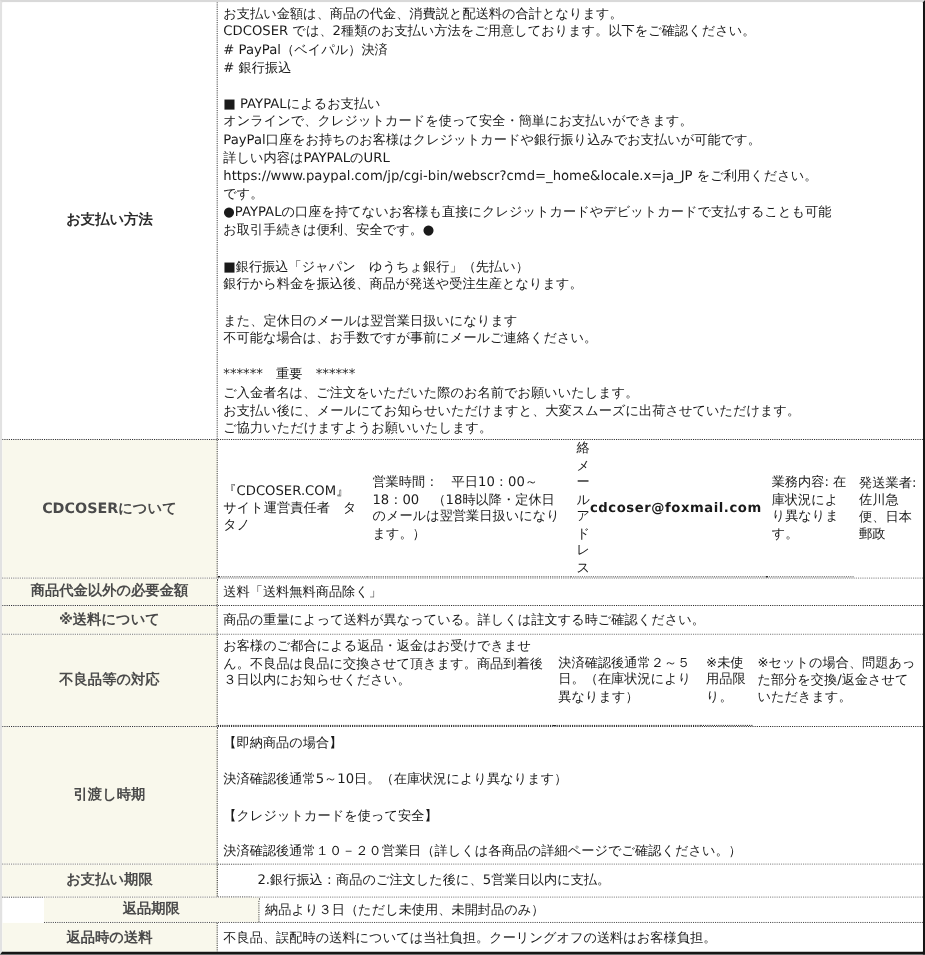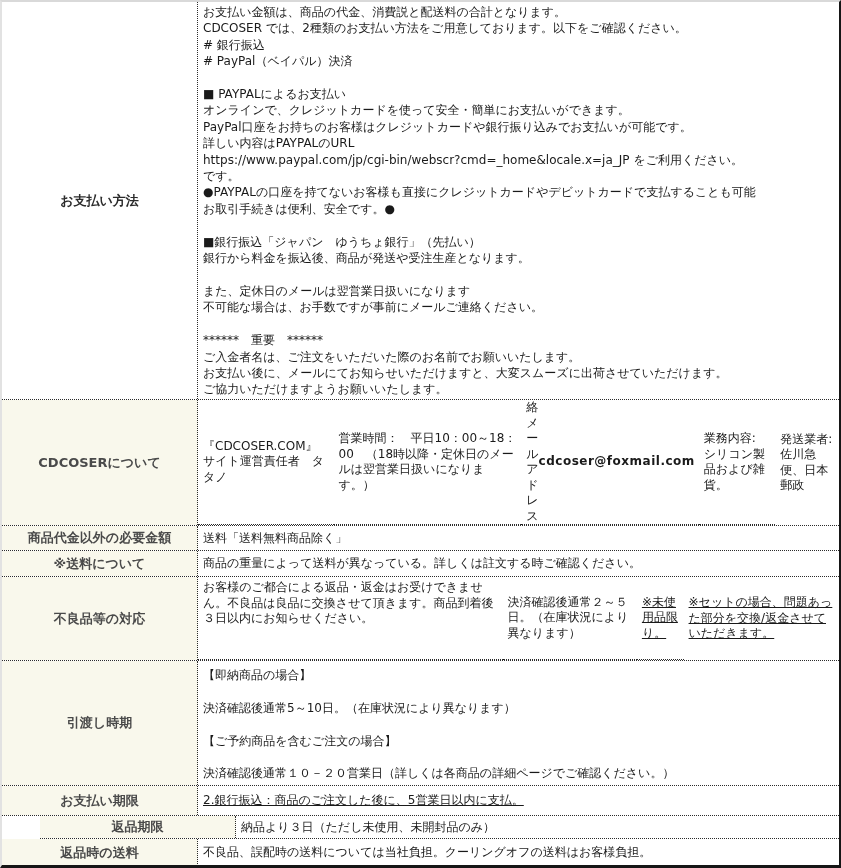--- a/index.html
+++ b/index.html
@@ -56,48 +56,48 @@
     padding: 2px 4px 2px 5px;
     font-size: 12px;
     line-height: 15.5px;
   }
   .sub-row:last-child { border-bottom: none; }
   .h25 { min-height: 25px; }
   .h29 { min-height: 29px; }
   .h22 { min-height: 21px; }
   .h34 { min-height: 34px; align-items: flex-start; padding-top: 3px; }
   .h20 { min-height: 20px; }
-  .h15 { min-height: 15px; padding-top: 0; padding-bottom: 0; text-decoration: underline; }
+  .h15 { min-height: 15px; padding-top: 0; padding-bottom: 0; }
   .bold { font-weight: bold; letter-spacing: 0.5px; }
   .row-payment   { height: 398px; }
   .row-about     { height: 126px; flex- }
   .row-extra     { height: 25px; }
   .row-shipinfo  { height: 26px; }
   .row-defective { height: 84px; }
   .row-delivery  { height: 125px; }
-  .row-deadline  { height: 30px; }
+  .row-deadline  { height: 30px; gap: 31px; }
   .row-retdead   { height: 23px; margin-left: 38px; }
   .row-retship   { height: 27px; }
   .stack { display: flex; flex-direction: row; }
   .stack > .sub-row { flex: 1 1 auto; }
   .vcenter { display: flex; align-items: center; padding: 2px 4px 2px 5px; }
 </style>
 </head>
 <body>
 
 <div class="page">
 
   <div class="row row-payment">
     <div class="label-cell">お支払い方法</div>
     <div class="content-cell">
       <div class="pad">
           <div class="tl">お支払い金額は、商品の代金、消費説と配送料の合計となります。</div>
           <div class="tl">CDCOSER では、2種類のお支払い方法をご用意しております。以下をご確認ください。</div>
+          <div class="tl"># PayPal（ベイパル）決済</div>
           <div class="tl"># 銀行振込</div>
-          <div class="tl"># PayPal（ベイパル）決済</div>
           <div class="tl">&nbsp;</div>
           <div class="tl">■ PAYPALによるお支払い</div>
           <div class="tl">オンラインで、クレジットカードを使って安全・簡単にお支払いができます。</div>
           <div class="tl">PayPal口座をお持ちのお客様はクレジットカードや銀行振り込みでお支払いが可能です。</div>
           <div class="tl">詳しい内容はPAYPALのURL</div>
           <div class="tl">https://www.paypal.com/jp/cgi-bin/webscr?cmd=_home&amp;locale.x=ja_JP をご利用ください。</div>
           <div class="tl">です。</div>
           <div class="tl">●PAYPALの口座を持てないお客様も直接にクレジットカードやデビットカードで支払することも可能</div>
           <div class="tl">お取引手続きは便利、安全です。●</div>
           <div class="tl">&nbsp;</div>
@@ -117,21 +117,21 @@
 
   <div class="row row-about">
     <div class="label-cell">CDCOSERについて</div>
     <div class="content-cell stack">
       <div class="sub-row h25">『CDCOSER.COM』　サイト運営責任者　タタノ</div>
       <div class="sub-row h25">営業時間：　平日10：00～18：00　（18時以降・定休日のメールは翌営業日扱いになります。）</div>
       <div class="sub-row h29">
         <span>連絡メールアドレス : </span>
           <span class="bold">cdcoser@foxmail.com</span>
       </div>
-      <div class="sub-row h25">業務内容: シリコン製品および雑貨。</div>
+      <div class="sub-row h25">業務内容: 在庫状況により異なります。</div>
       <div class="sub-row h22">発送業者: 佐川急便、日本郵政</div>
     </div>
   </div>
 
   <div class="row row-extra">
     <div class="label-cell">商品代金以外の必要金額</div>
     <div class="content-cell vcenter">送料「送料無料商品除く」</div>
   </div>
 
   <div class="row row-shipinfo">
@@ -150,21 +150,21 @@
   </div>
 
   <div class="row row-delivery">
     <div class="label-cell">引渡し時期</div>
     <div class="content-cell">
       <div class="pad" style="padding-top:6px;">
           <div class="tl">【即納商品の場合】</div>
           <div class="tl">&nbsp;</div>
           <div class="tl">決済確認後通常5～10日。（在庫状況により異なります）</div>
           <div class="tl">&nbsp;</div>
-          <div class="tl">【ご予約商品を含むご注文の場合】</div>
+          <div class="tl">【クレジットカードを使って安全】</div>
           <div class="tl">&nbsp;</div>
           <div class="tl">決済確認後通常１０－２０営業日（詳しくは各商品の詳細ページでご確認ください。）</div>
         </div>
     </div>
   </div>
 
   <div class="row row-deadline">
     <div class="label-cell">お支払い期限</div>
     <div class="content-cell stack">
       <div class="sub-row h15">2.銀行振込：商品のご注文した後に、5営業日以内に支払。</div>

